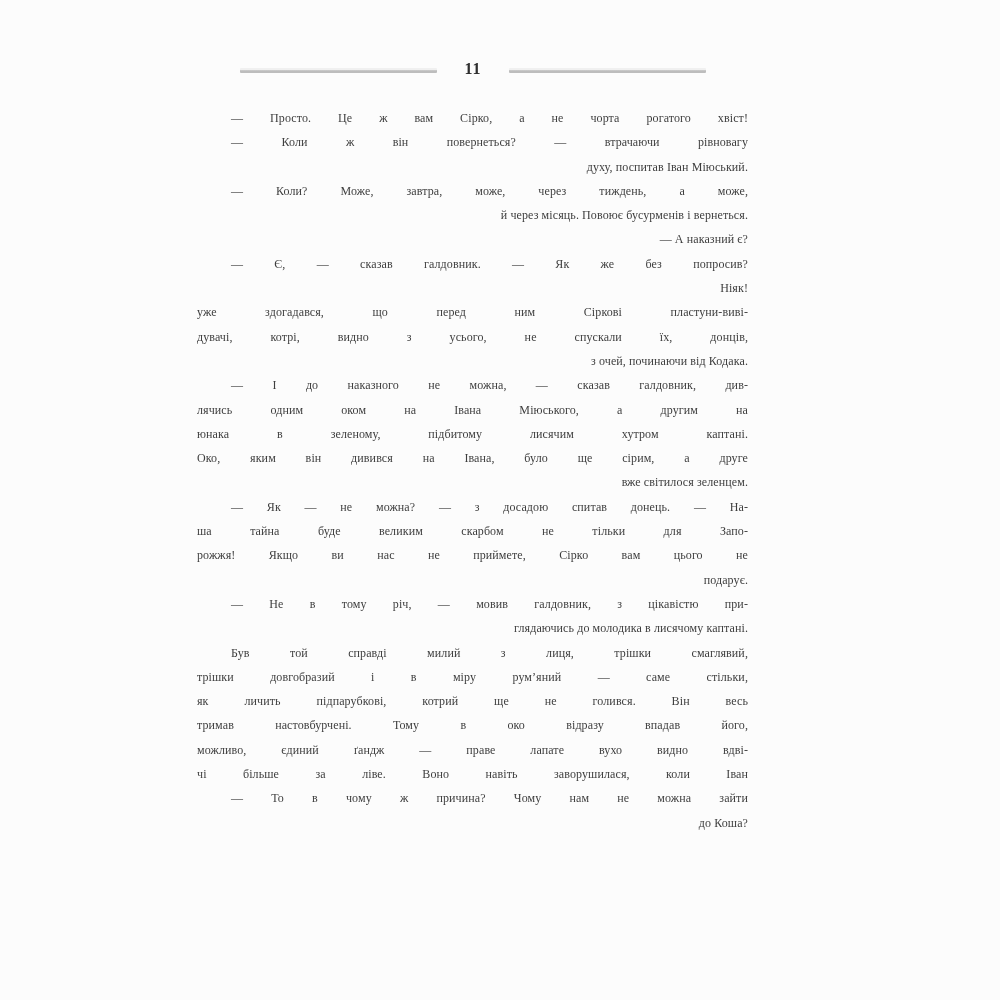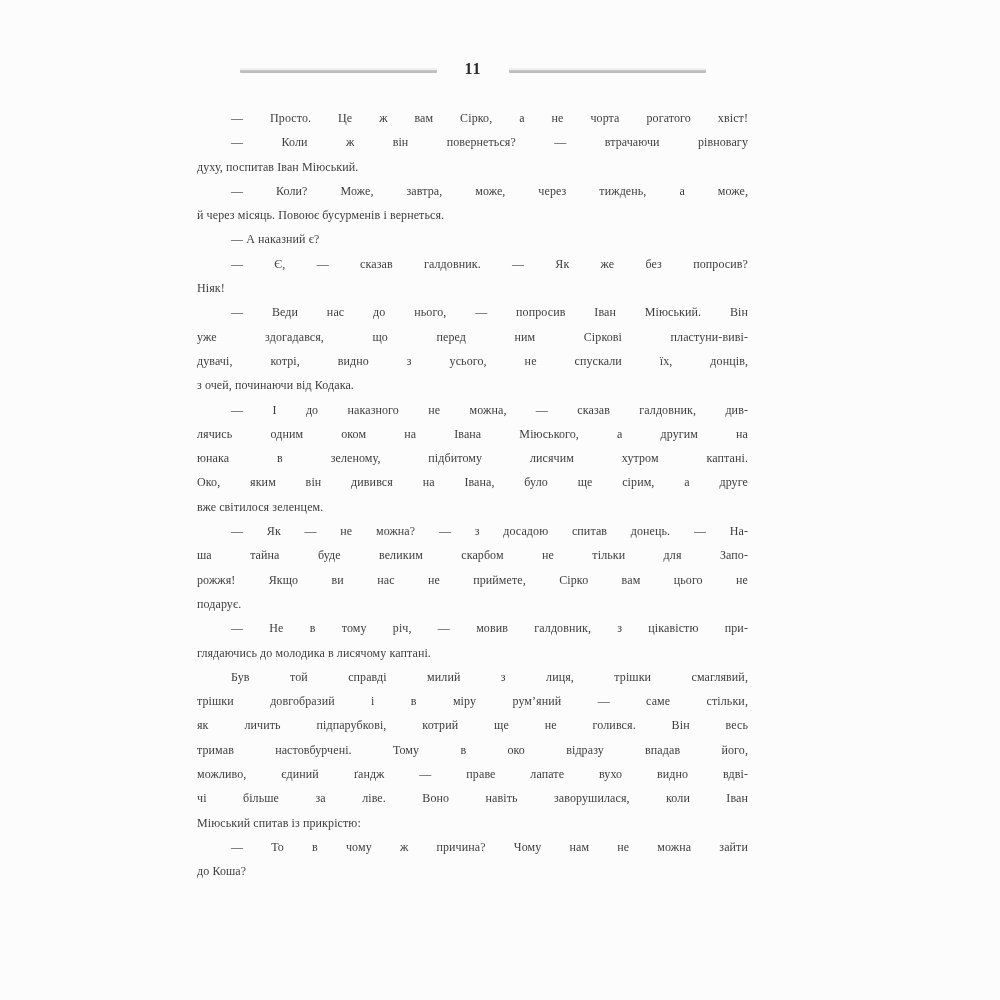--- a/index.html
+++ b/index.html
@@ -56,21 +56,21 @@
     top: 106px;
     width: 551px;
     color: var(--ink);
     font-size: 12px;
     line-height: 24.3px;
     letter-spacing: 0.1px;
   }
   .line {
     height: 24.3px;
     white-space: nowrap;
-    text-align: left;
+    text-align: right;
   }
   .line.j {
     white-space: normal;
     text-align: justify;
     text-align-last: justify;
   }
   .line.p {
     text-indent: 34px;
   }
 </style>
@@ -85,38 +85,36 @@
   </header>
   <main class="text-block" id="text-block">
       <div class="line p j">— Просто. Це ж вам Сірко, а не чорта рогатого хвіст!</div>
       <div class="line p j">— Коли ж він повернеться? — втрачаючи рівновагу</div>
       <div class="line">духу, поспитав Іван Міюський.</div>
       <div class="line p j">— Коли? Може, завтра, може, через тиждень, а може,</div>
       <div class="line">й через місяць. Повоює бусурменів і вернеться.</div>
       <div class="line p">— А наказний є?</div>
       <div class="line p j">— Є, — сказав галдовник. — Як же без попросив?</div>
       <div class="line">Ніяк!</div>
-      <div class="line p j">— Веди нас до нього, — попросив Іван Міюський. Він</div>
       <div class="line j">уже здогадався, що перед ним Сіркові пластуни-виві-</div>
       <div class="line j">дувачі, котрі, видно з усього, не спускали їх, донців,</div>
       <div class="line">з очей, починаючи від Кодака.</div>
       <div class="line p j">— І до наказного не можна, — сказав галдовник, див-</div>
       <div class="line j">лячись одним оком на Івана Міюського, а другим на</div>
       <div class="line j">юнака в зеленому, підбитому лисячим хутром каптані.</div>
       <div class="line j">Око, яким він дивився на Івана, було ще сірим, а друге</div>
       <div class="line">вже світилося зеленцем.</div>
       <div class="line p j">— Як — не можна? — з досадою спитав донець. — На-</div>
       <div class="line j">ша тайна буде великим скарбом не тільки для Запо-</div>
       <div class="line j">рожжя! Якщо ви нас не приймете, Сірко вам цього не</div>
       <div class="line">подарує.</div>
       <div class="line p j">— Не в тому річ, — мовив галдовник, з цікавістю при-</div>
       <div class="line">глядаючись до молодика в лисячому каптані.</div>
       <div class="line p j">Був той справді милий з лиця, трішки смаглявий,</div>
       <div class="line j">трішки довгобразий і в міру рум’яний — саме стільки,</div>
       <div class="line j">як личить підпарубкові, котрий ще не голився. Він весь</div>
       <div class="line j">тримав настовбурчені. Тому в око відразу впадав його,</div>
       <div class="line j">можливо, єдиний ґандж — праве лапате вухо видно вдві-</div>
       <div class="line j">чі більше за ліве. Воно навіть заворушилася, коли Іван</div>
-      <div class="line">Міюський спитав із прикрістю:</div>
       <div class="line p j">— То в чому ж причина? Чому нам не можна зайти</div>
       <div class="line">до Коша?</div>
     </main>
 </div>
 
 </body></html>

